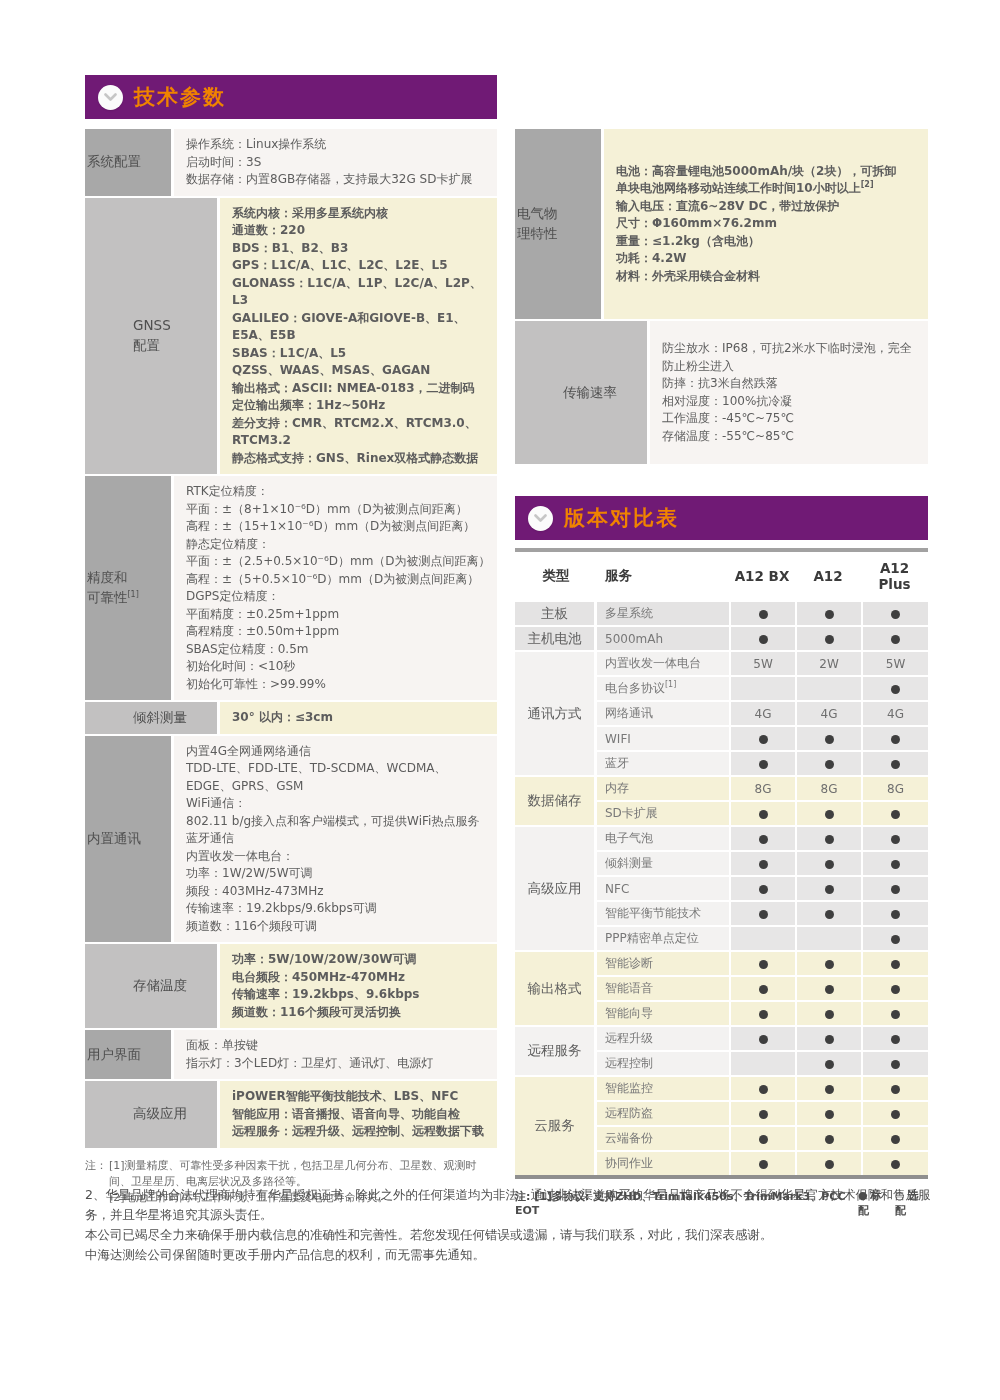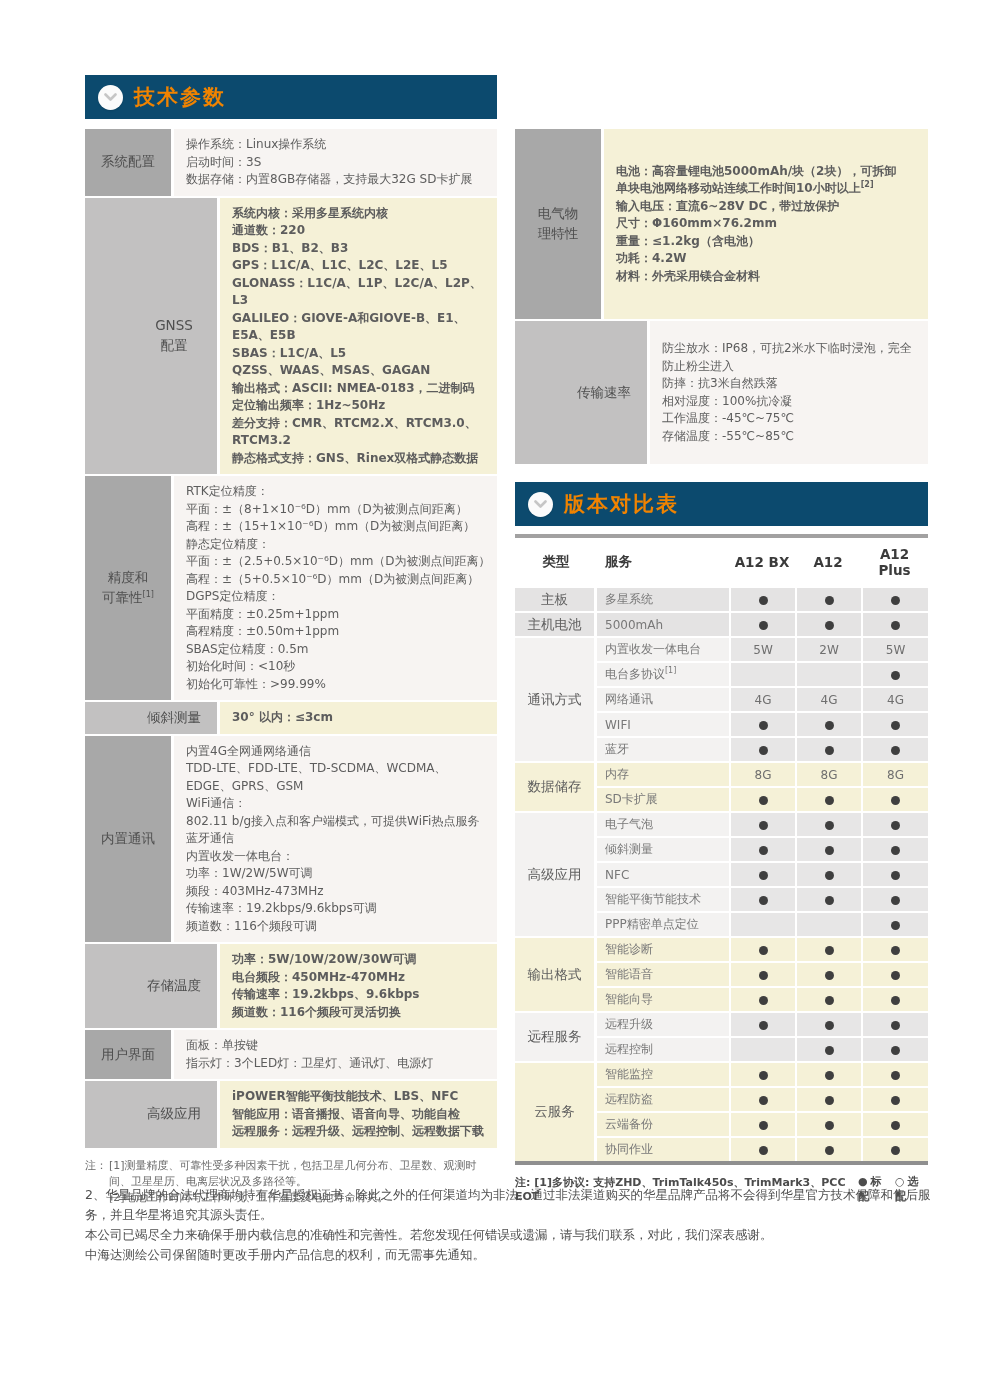--- a/index.html
+++ b/index.html
@@ -3,48 +3,48 @@
 <meta charset="utf-8">
 <style>
   html,body{margin:0;padding:0;background:#fff;}
   .page{position:relative;width:1000px;height:1400px;background:#ffffff;
         font-family:"DejaVu Sans","Liberation Sans",sans-serif;color:#595959;overflow:hidden;}
 
   .col-left{position:absolute;left:85px;top:75px;width:412px;}
   .col-right{position:absolute;left:515px;top:75px;width:413px;}
 
   
-  .section-header{display:flex;align-items:center;gap:11px;background:#0c4a6e;height:44px;padding:0 13px;}
+  .section-header{display:flex;align-items:center;gap:11px;background:#701a75;height:44px;padding:0 13px;}
   .chev-circle{width:25px;height:25px;border-radius:50%;background:#fbfbfb;display:flex;
                align-items:center;justify-content:center;box-shadow:0 1px 2px rgba(0,0,0,.10);flex:0 0 25px;}
   .section-title{color:#f08300;font-size:21px;font-weight:bold;letter-spacing:2px;}
 
   
   .spec-rows{margin-top:10px;}
   .spec-row{display:flex;margin-bottom:2px;}
-  .spec-label{flex:0 0 82px;width:82px;display:flex;flex-direction:column;align-items:center;
+  .spec-label{flex:0 0 82px;width:82px;display:flex;flex-direction:column;align-items:flex-start;
               justify-content:center;text-align:center;color:#4f4f4f;font-size:13.5px;
               line-height:1.45;padding:5px 2px;margin-right:3px;}
   .tone-dark{background:#a8a8a8;}
   .tone-light{background:#c2c1c1;padding-left:48px;}
   .spec-content{flex:1;padding:7px 6px 7px 12px;font-size:12px;line-height:17.5px;color:#5d5d5d;}
   .bg-pink{background:#f7f4f2;}
   .bg-yellow{background:#f5f1d7;font-weight:bold;}
   #right-specs{margin-top:54px;}
   #right-specs .spec-content{display:flex;flex-direction:column;justify-content:center;}
   #right-specs .spec-row:nth-child(1) .spec-content{min-height:176px;}
   #right-specs .spec-row:nth-child(2) .spec-content{min-height:129px;}
   sup{font-size:8px;vertical-align:super;line-height:0;}
 
   
   .lnote{display:flex;margin-top:10px;font-size:11px;line-height:16px;color:#6b6b6b;}
   .lnote-prefix{flex:0 0 auto;margin-right:2px;}
 
   
-  .vwrap{margin-top:18px;}
+  .vwrap{margin-top:32px;}
   .vtable{width:413px;border-collapse:separate;border-spacing:0;margin-top:8px;
           border-top:4px solid #a2a1a1;border-bottom:4px solid #8f8f8f;table-layout:fixed;}
   .vtable th{font-size:13.5px;color:#3b3b3b;font-weight:bold;padding:8px 2px;background:#fff;text-align:center;}
   .vtable th.h-service{text-align:left;padding-left:8px;}
   .vtable td{font-size:12px;color:#6f6f6f;height:23px;text-align:center;border-top:2px solid #fff;padding:0 2px;}
   td.type-cell{font-size:13.5px;color:#5e5e5e;border-right:3px solid #fff;}
   td.service{text-align:left;padding-left:8px;color:#787878;}
   td.val{border-left:2px solid #fff;}
   tr.g-gray td{background:#e4e3e3;}
   tr.g-light td.type-cell,tr.g-light td.service{background:#f3f2f1;}

